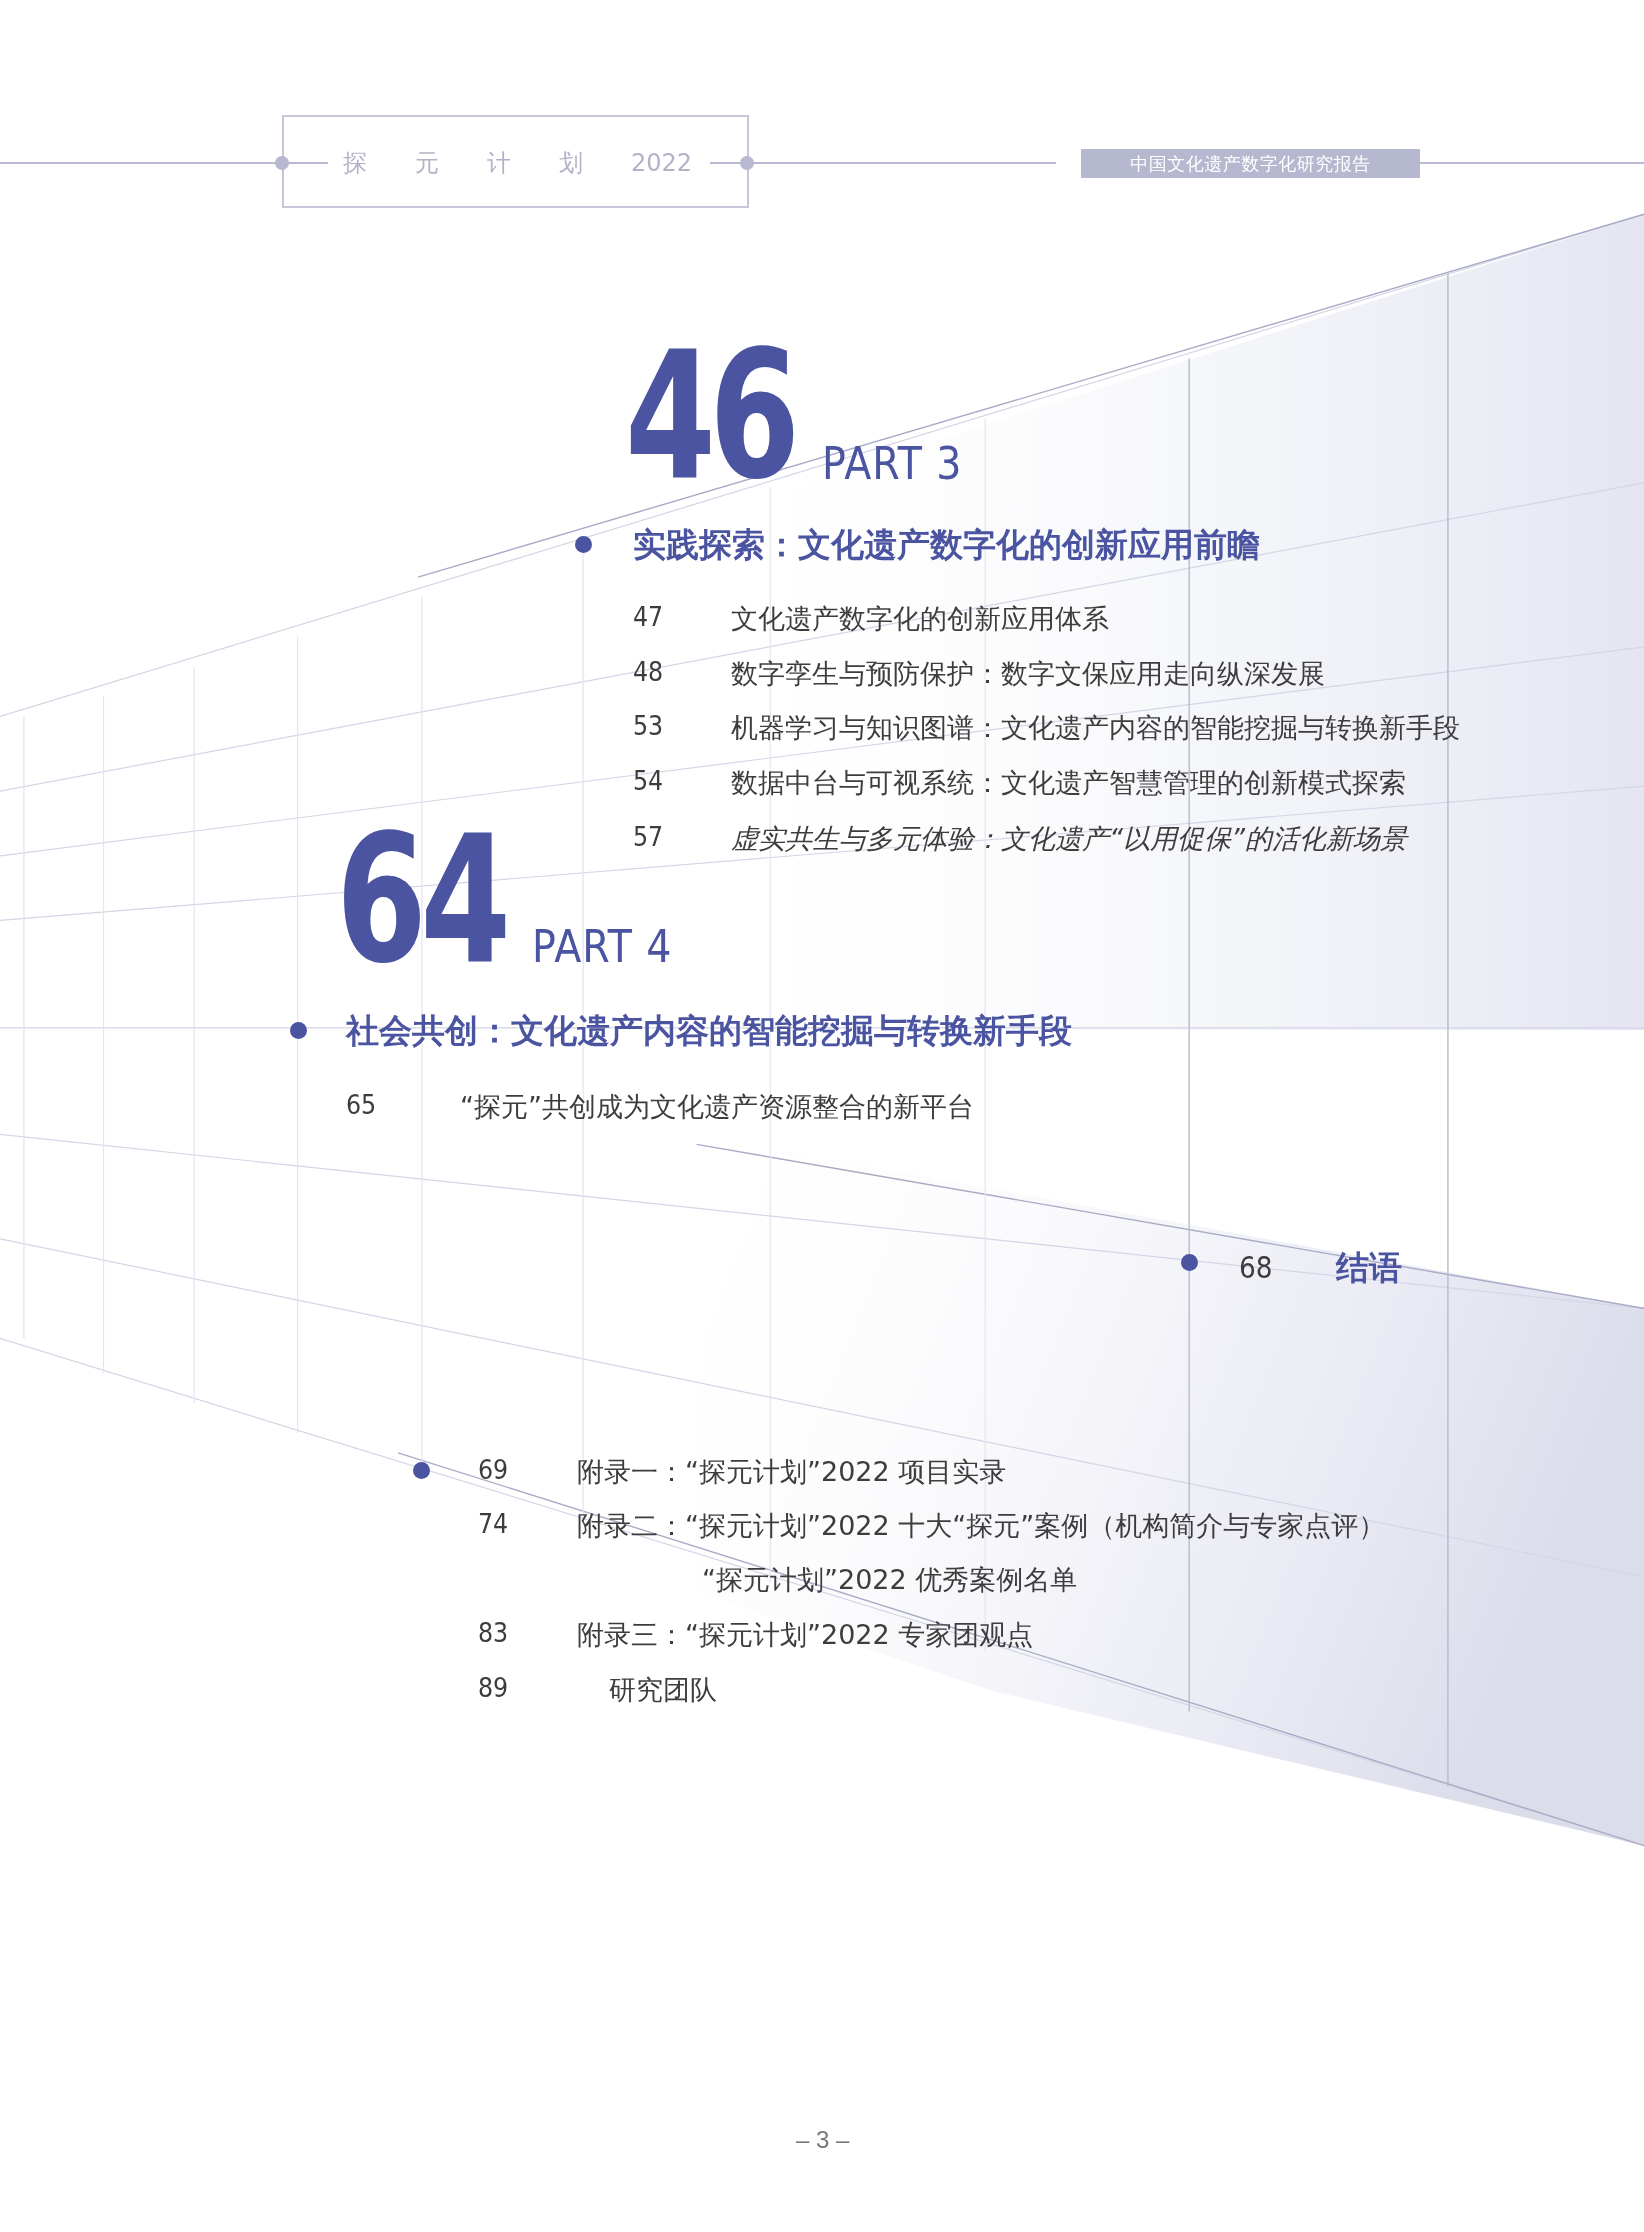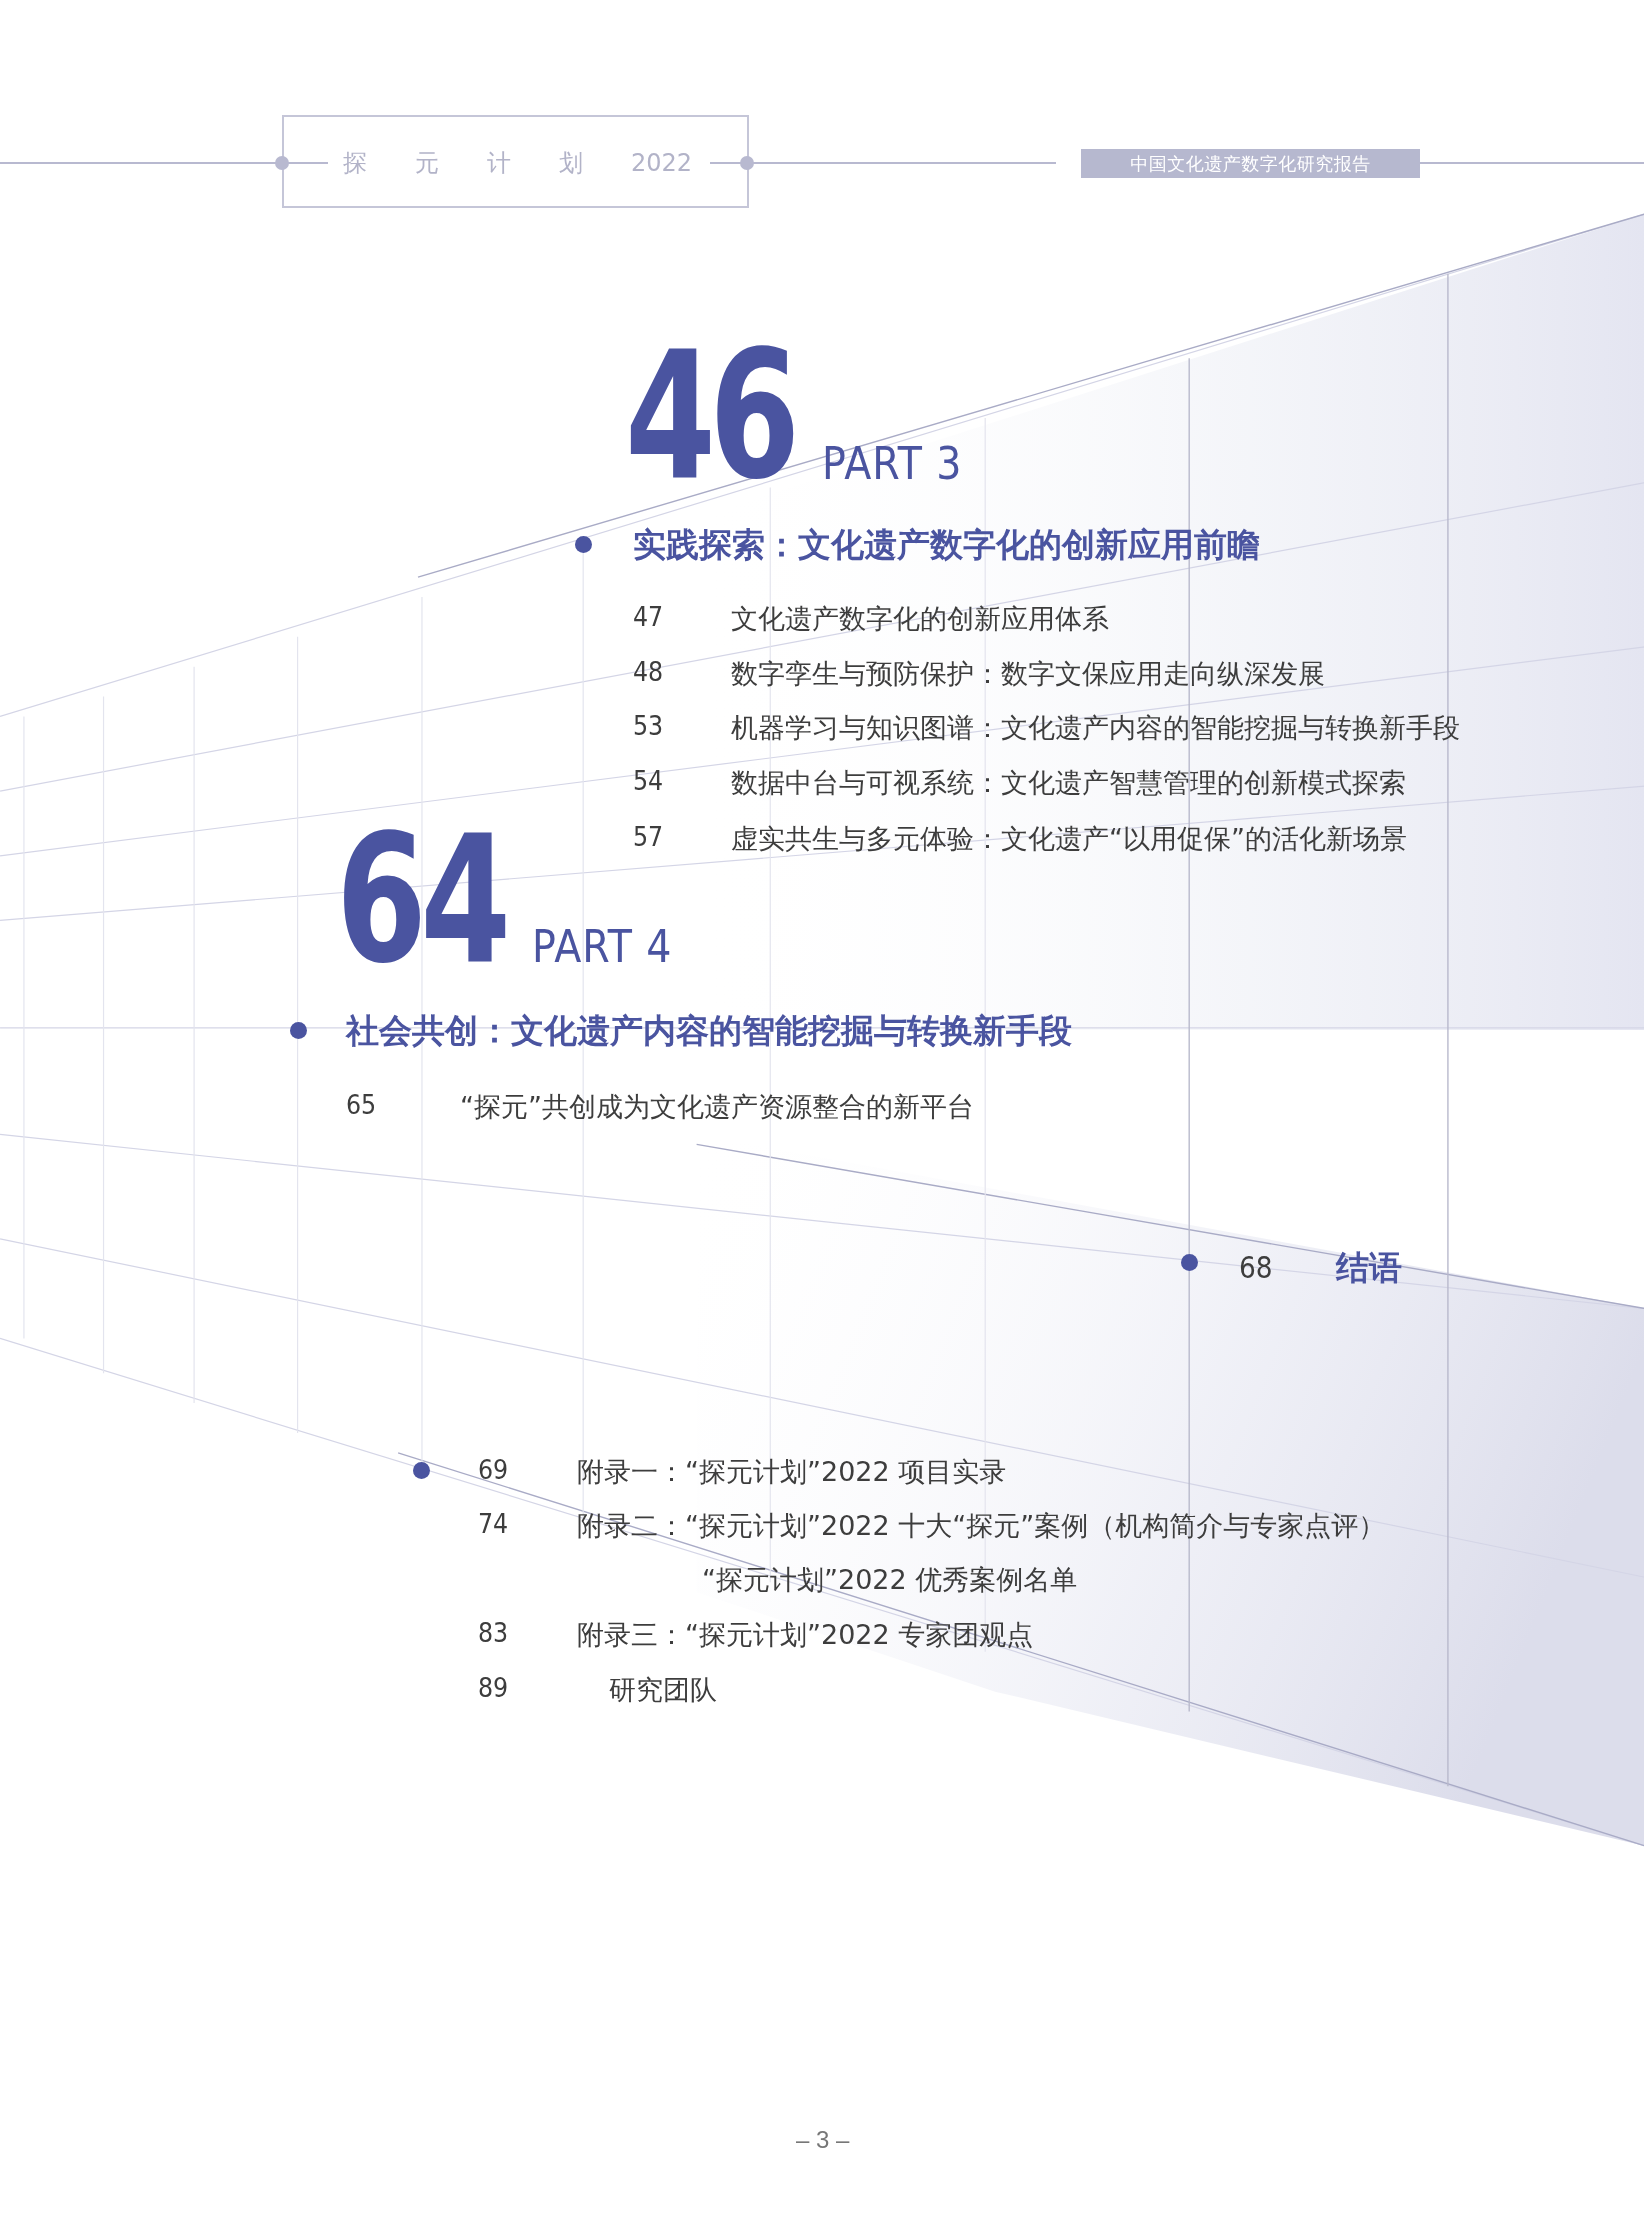--- a/index.html
+++ b/index.html
@@ -101,21 +101,21 @@
 
 <div class="abs num" style="left:633px;top:601px;">47</div>
 <div class="abs entry" style="left:731px;top:601px;">文化遗产数字化的创新应用体系</div>
 <div class="abs num" style="left:633px;top:656px;">48</div>
 <div class="abs entry" style="left:731px;top:656px;">数字孪生与预防保护：数字文保应用走向纵深发展</div>
 <div class="abs num" style="left:633px;top:710px;">53</div>
 <div class="abs entry" style="left:731px;top:710px;">机器学习与知识图谱：文化遗产内容的智能挖掘与转换新手段</div>
 <div class="abs num" style="left:633px;top:765px;">54</div>
 <div class="abs entry" style="left:731px;top:765px;text-align:center;">数据中台与可视系统：文化遗产智慧管理的创新模式探索</div>
 <div class="abs num" style="left:633px;top:821px;">57</div>
-<div class="abs entry" style="left:731px;top:821px;">虚实共生与多元体验：文化遗产“以用促保”的活化新场景</div>
+<div class="abs entry" style="left:731px;top:821px;font-style:italic;">虚实共生与多元体验：文化遗产“以用促保”的活化新场景</div>
 
 <div class="abs bignum" style="left:336px;top:812px;">64</div>
 <div class="abs part" style="left:532px;top:921px;">PART 4</div>
 <div class="dot" style="left:290px;top:1022px;"></div>
 <div class="abs heading" style="left:346px;top:1009px;">社会共创：文化遗产内容的智能挖掘与转换新手段</div>
 <div class="abs num" style="left:346px;top:1089px;">65</div>
 <div class="abs entry" style="left:460px;top:1089px;">“探元”共创成为文化遗产资源整合的新平台</div>
 
 <div class="dot" style="left:1181px;top:1254px;"></div>
 <div class="abs num" style="left:1239px;top:1250px;font-size:30px;">68</div>

